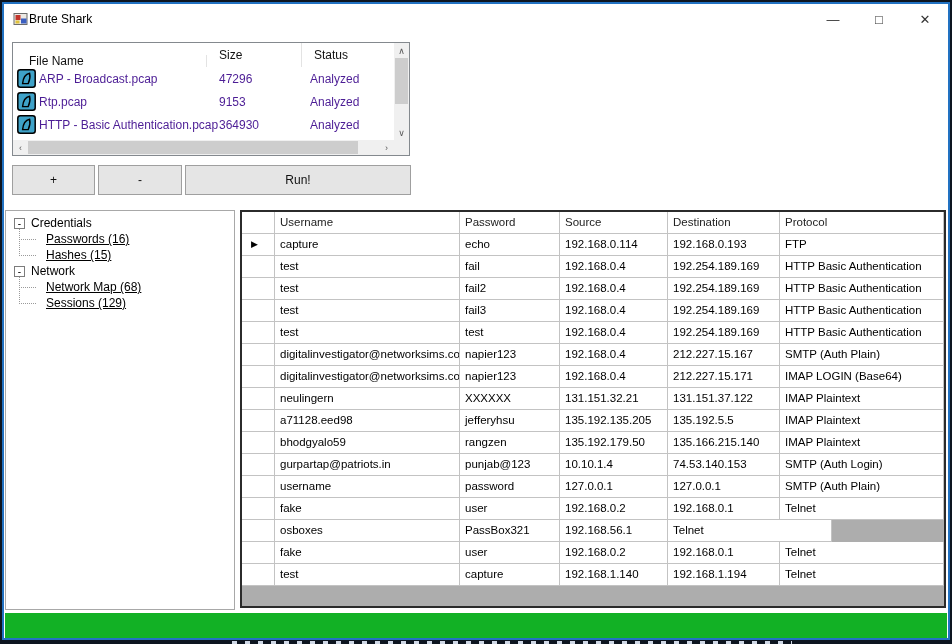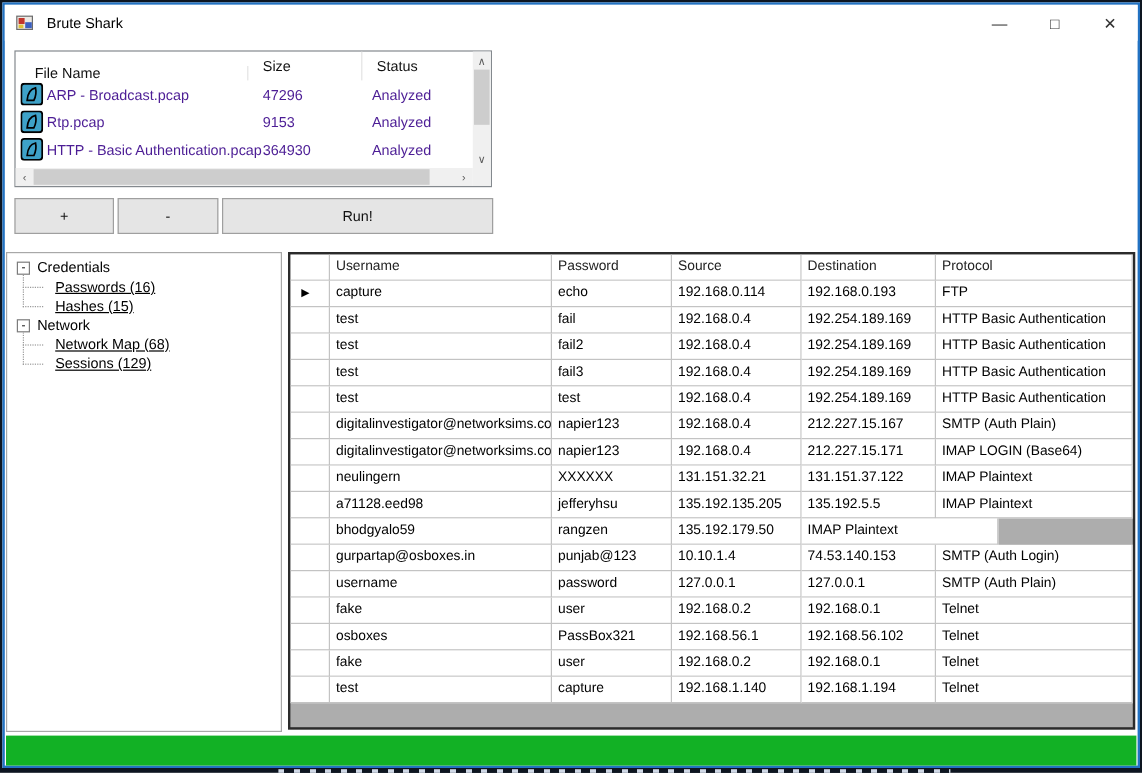--- a/index.html
+++ b/index.html
@@ -7,21 +7,21 @@
     width:952px;height:644px;position:relative;overflow:hidden;
     background:#0d1520;font-family:"Liberation Sans",sans-serif;
   }
   .window{
     position:absolute;left:2px;top:2px;width:948px;height:638px;
     box-sizing:border-box;border:2px solid #2272c2;background:#fff;
   }
   
   .titlebar{position:absolute;left:0;top:0;width:100%;height:30px;background:#fff;display:flex;align-items:center;}
   .app-icon{width:16px;height:16px;margin-left:9px;flex:0 0 auto;}
-  .title-text{margin-left:10px;font-size:12px;color:#000;}
+  .title-text{font-size:12px;color:#000;}
   .win-controls{margin-left:auto;display:flex;height:100%;}
   .win-btn{width:46px;height:100%;display:flex;align-items:center;justify-content:center;font-size:13px;color:#333;cursor:default;}
   
   .file-panel{position:absolute;left:8px;top:38px;width:398px;height:114px;border:1px solid #84898e;box-sizing:border-box;background:#fff;}
   .file-header{position:absolute;left:0;top:0;right:15px;height:24px;display:grid;grid-template-columns:194px 95px 1fr;font-size:12px;color:#111;}
   .fh-cell{display:flex;align-items:center;border-right:1px solid #e3e3e3;padding-left:12px;box-sizing:border-box;overflow:hidden;}
   .fh-cell:first-child{padding-left:16px;margin-top:12px;}
   .fh-cell:last-child{border-right:none;}
   .file-rows{position:absolute;left:0;top:24px;right:15px;bottom:15px;overflow:hidden;}
   .file-row{display:grid;grid-template-columns:26px 180px 91px 1fr;height:23px;align-items:center;}
@@ -246,25 +246,26 @@
           <div class="gcell c1">jefferyhsu</div>
           <div class="gcell c2">135.192.135.205</div>
           <div class="gcell c3">135.192.5.5</div>
           <div class="gcell c4">IMAP Plaintext</div>
         </div>
         <div class="grow">
           <div class="gcell c-rh"></div>
           <div class="gcell c0">bhodgyalo59</div>
           <div class="gcell c1">rangzen</div>
           <div class="gcell c2">135.192.179.50</div>
+          <div class="gcell c3">135.166.215.140</div>
           <div class="gcell c4">IMAP Plaintext</div>
         </div>
         <div class="grow">
           <div class="gcell c-rh"></div>
-          <div class="gcell c0">gurpartap@osboxes.in</div>
+          <div class="gcell c0">gurpartap@patriots.in</div>
           <div class="gcell c1">punjab@123</div>
           <div class="gcell c2">10.10.1.4</div>
           <div class="gcell c3">74.53.140.153</div>
           <div class="gcell c4">SMTP (Auth Login)</div>
         </div>
         <div class="grow">
           <div class="gcell c-rh"></div>
           <div class="gcell c0">username</div>
           <div class="gcell c1">password</div>
           <div class="gcell c2">127.0.0.1</div>
@@ -277,21 +278,20 @@
           <div class="gcell c1">user</div>
           <div class="gcell c2">192.168.0.2</div>
           <div class="gcell c3">192.168.0.1</div>
           <div class="gcell c4">Telnet</div>
         </div>
         <div class="grow">
           <div class="gcell c-rh"></div>
           <div class="gcell c0">osboxes</div>
           <div class="gcell c1">PassBox321</div>
           <div class="gcell c2">192.168.56.1</div>
-          <div class="gcell c3">192.168.56.102</div>
           <div class="gcell c4">Telnet</div>
         </div>
         <div class="grow">
           <div class="gcell c-rh"></div>
           <div class="gcell c0">fake</div>
           <div class="gcell c1">user</div>
           <div class="gcell c2">192.168.0.2</div>
           <div class="gcell c3">192.168.0.1</div>
           <div class="gcell c4">Telnet</div>
         </div>

